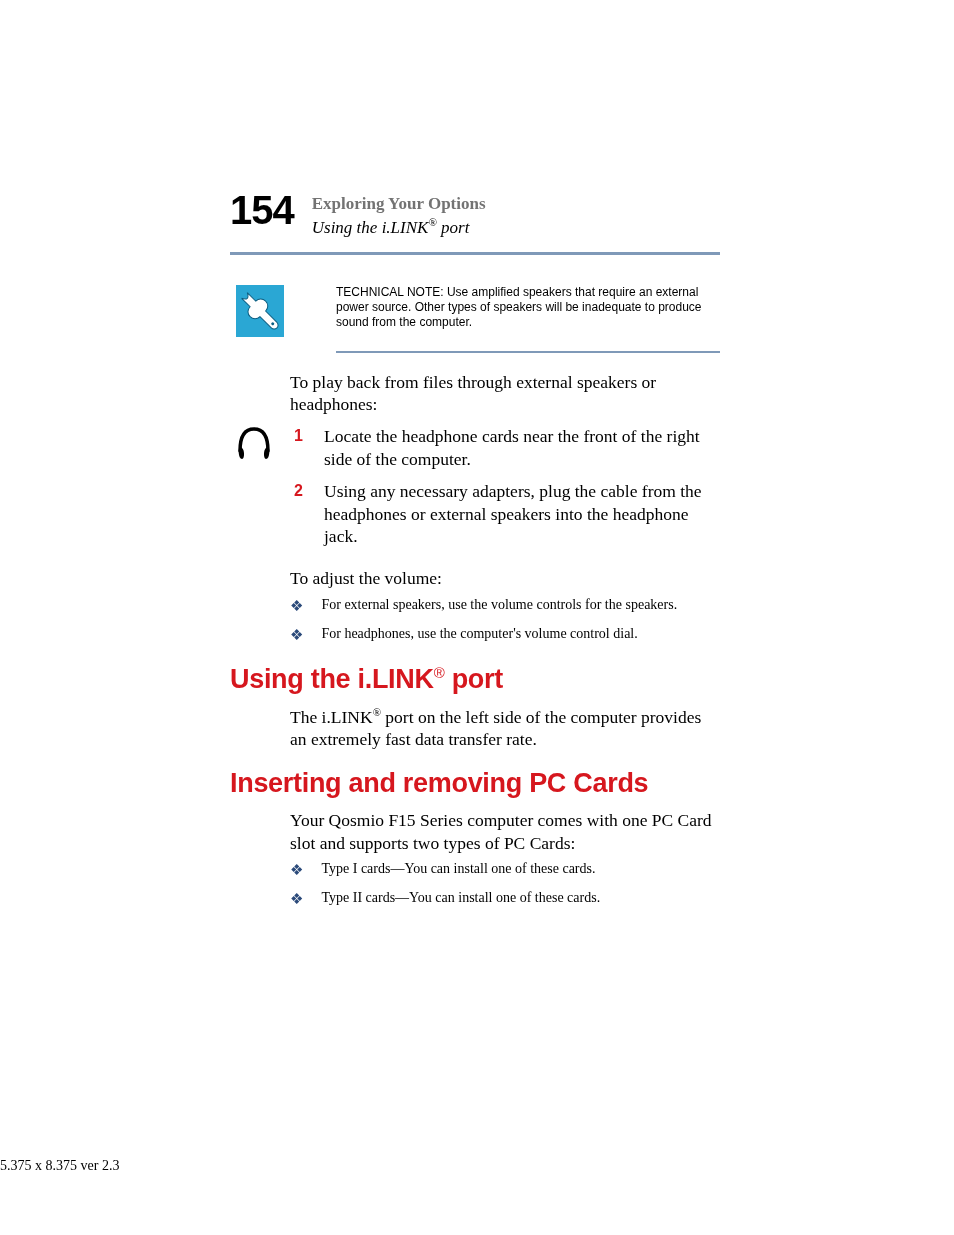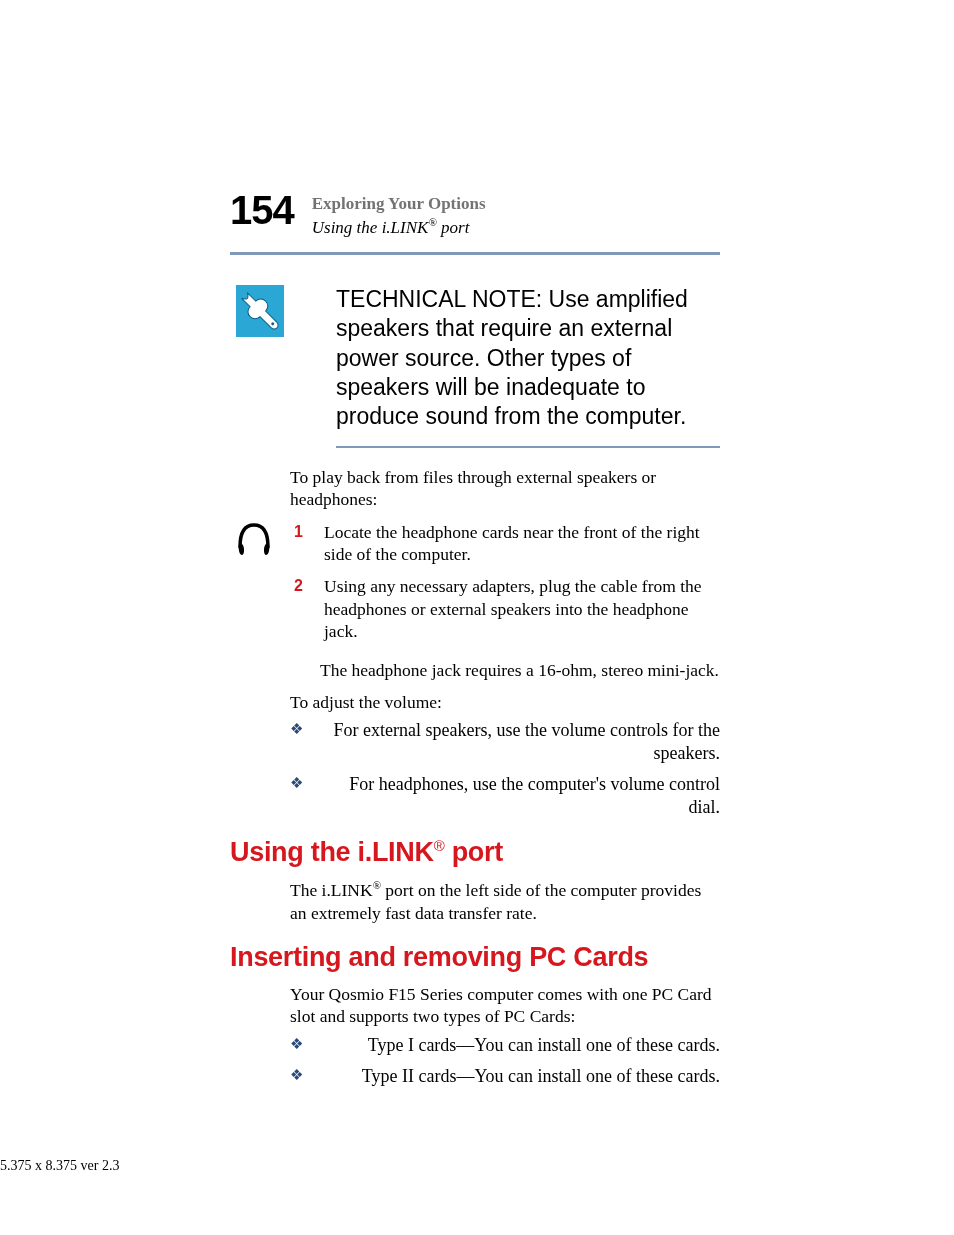--- a/index.html
+++ b/index.html
@@ -66,21 +66,21 @@
     margin-bottom: 10px;
   }
   .tech-icon-wrap {
     flex: 0 0 60px;
     display: flex;
     justify-content: center;
   }
   .tech-text {
     font-family: "Arial Narrow", Arial, sans-serif;
     font-stretch: condensed;
-    font-size: 23px;
+    font-size: 12px;
     line-height: 1.28;
     flex: 1;
     margin-left: 20px;
   }
   .note-rule {
     height: 2px;
     background: #7f99b8;
     margin-left: 106px;
     margin-top: 14px;
     margin-bottom: 18px;
@@ -138,24 +138,23 @@
     gap: 18px;
     margin-bottom: 8px;
   }
   .bullet {
     color: #2b4a7a;
     font-size: 15px;
     flex: 0 0 12px;
     line-height: 1.4;
   }
   .ul-text {
-    font-size: 18px;
+    font-size: 14px;
     line-height: 1.28;
     flex: 1;
-    text-align: right;
   }
   .h2 {
     font-family: "Arial Narrow", Arial, sans-serif;
     font-stretch: condensed;
     font-weight: 700;
     font-size: 27px;
     color: #d6171e;
     margin: 18px 0 6px 0;
     letter-spacing: -0.3px;
   }
@@ -230,21 +229,20 @@
             <div class="ol-text">Locate the headphone cards near the front of the right side of the computer.</div>
           </div>
           <div class="ol-item">
             <div class="ol-num">2</div>
             <div class="ol-text">Using any necessary adapters, plug the cable from the headphones or external speakers into the headphone jack.</div>
           </div>
         </div>
       </div>
     </div>
 
-    <div class="sub-p">The headphone jack requires a 16-ohm, stereo mini-jack.</div>
 
     <div class="body-p">To adjust the volume:</div>
 
     <div class="ul">
       <div class="ul-item">
         <div class="bullet">❖</div>
         <div class="ul-text">For external speakers, use the volume controls for the speakers.</div>
       </div>
       <div class="ul-item">
         <div class="bullet">❖</div>

